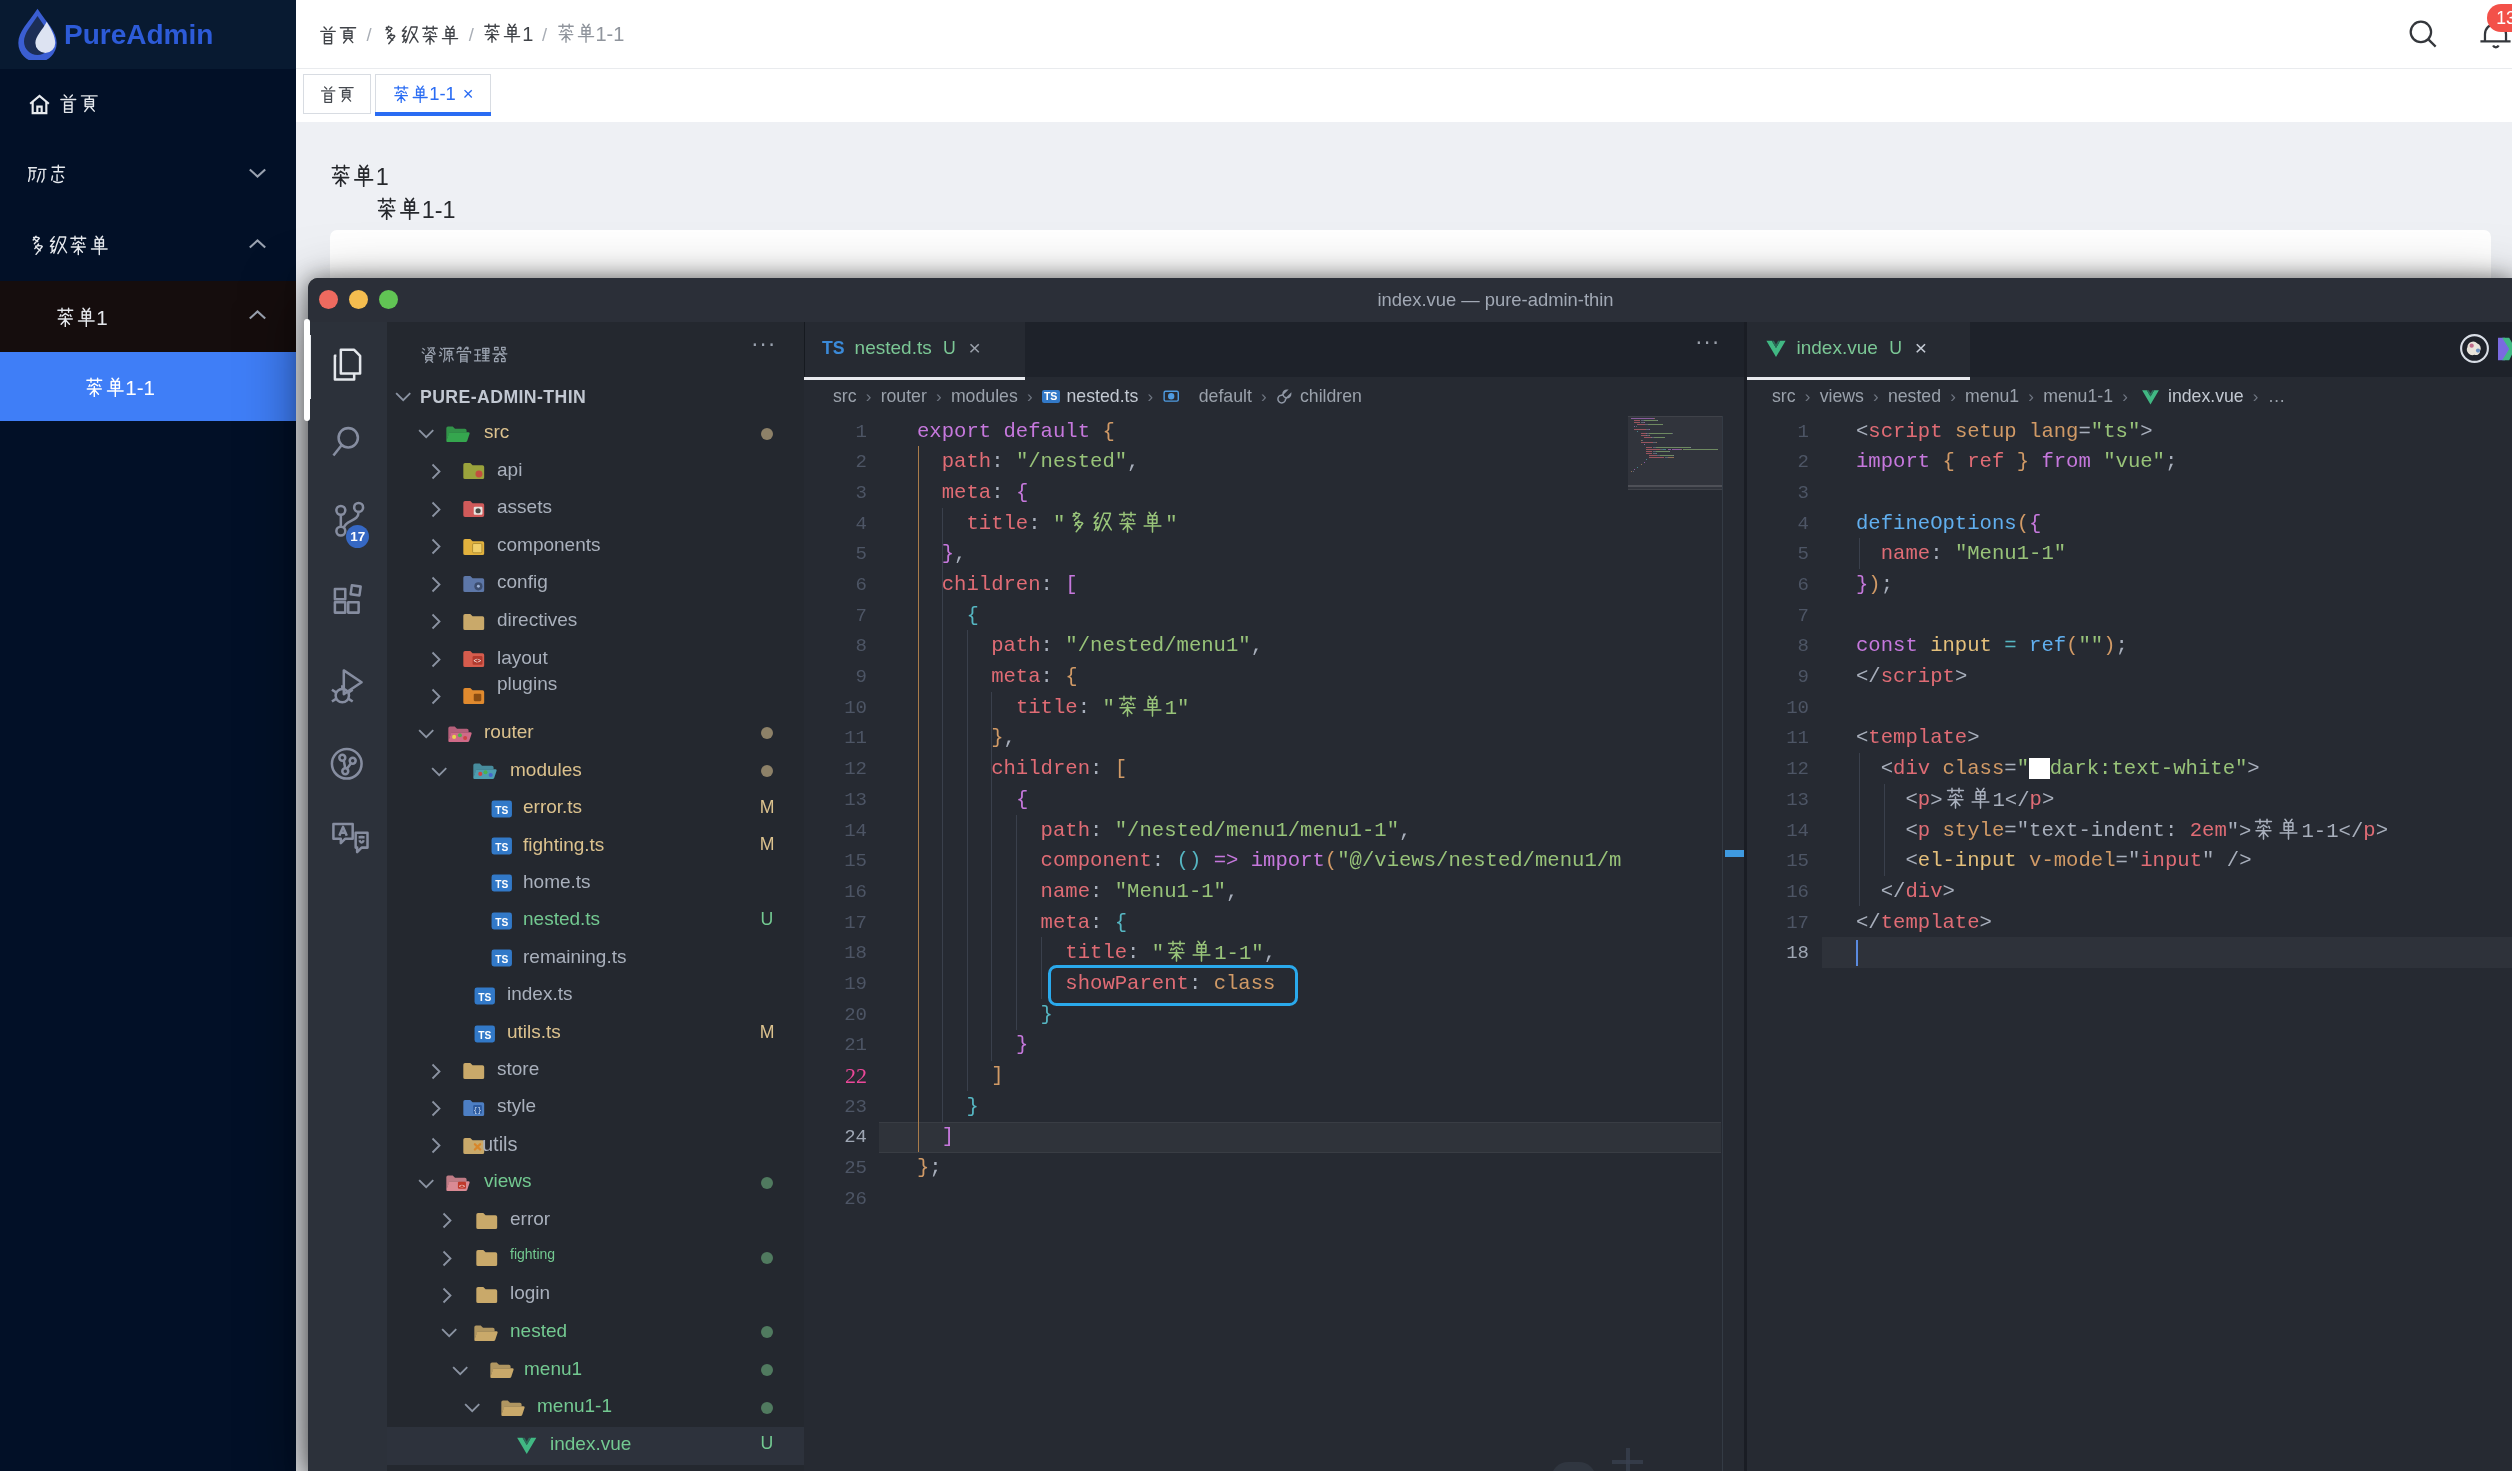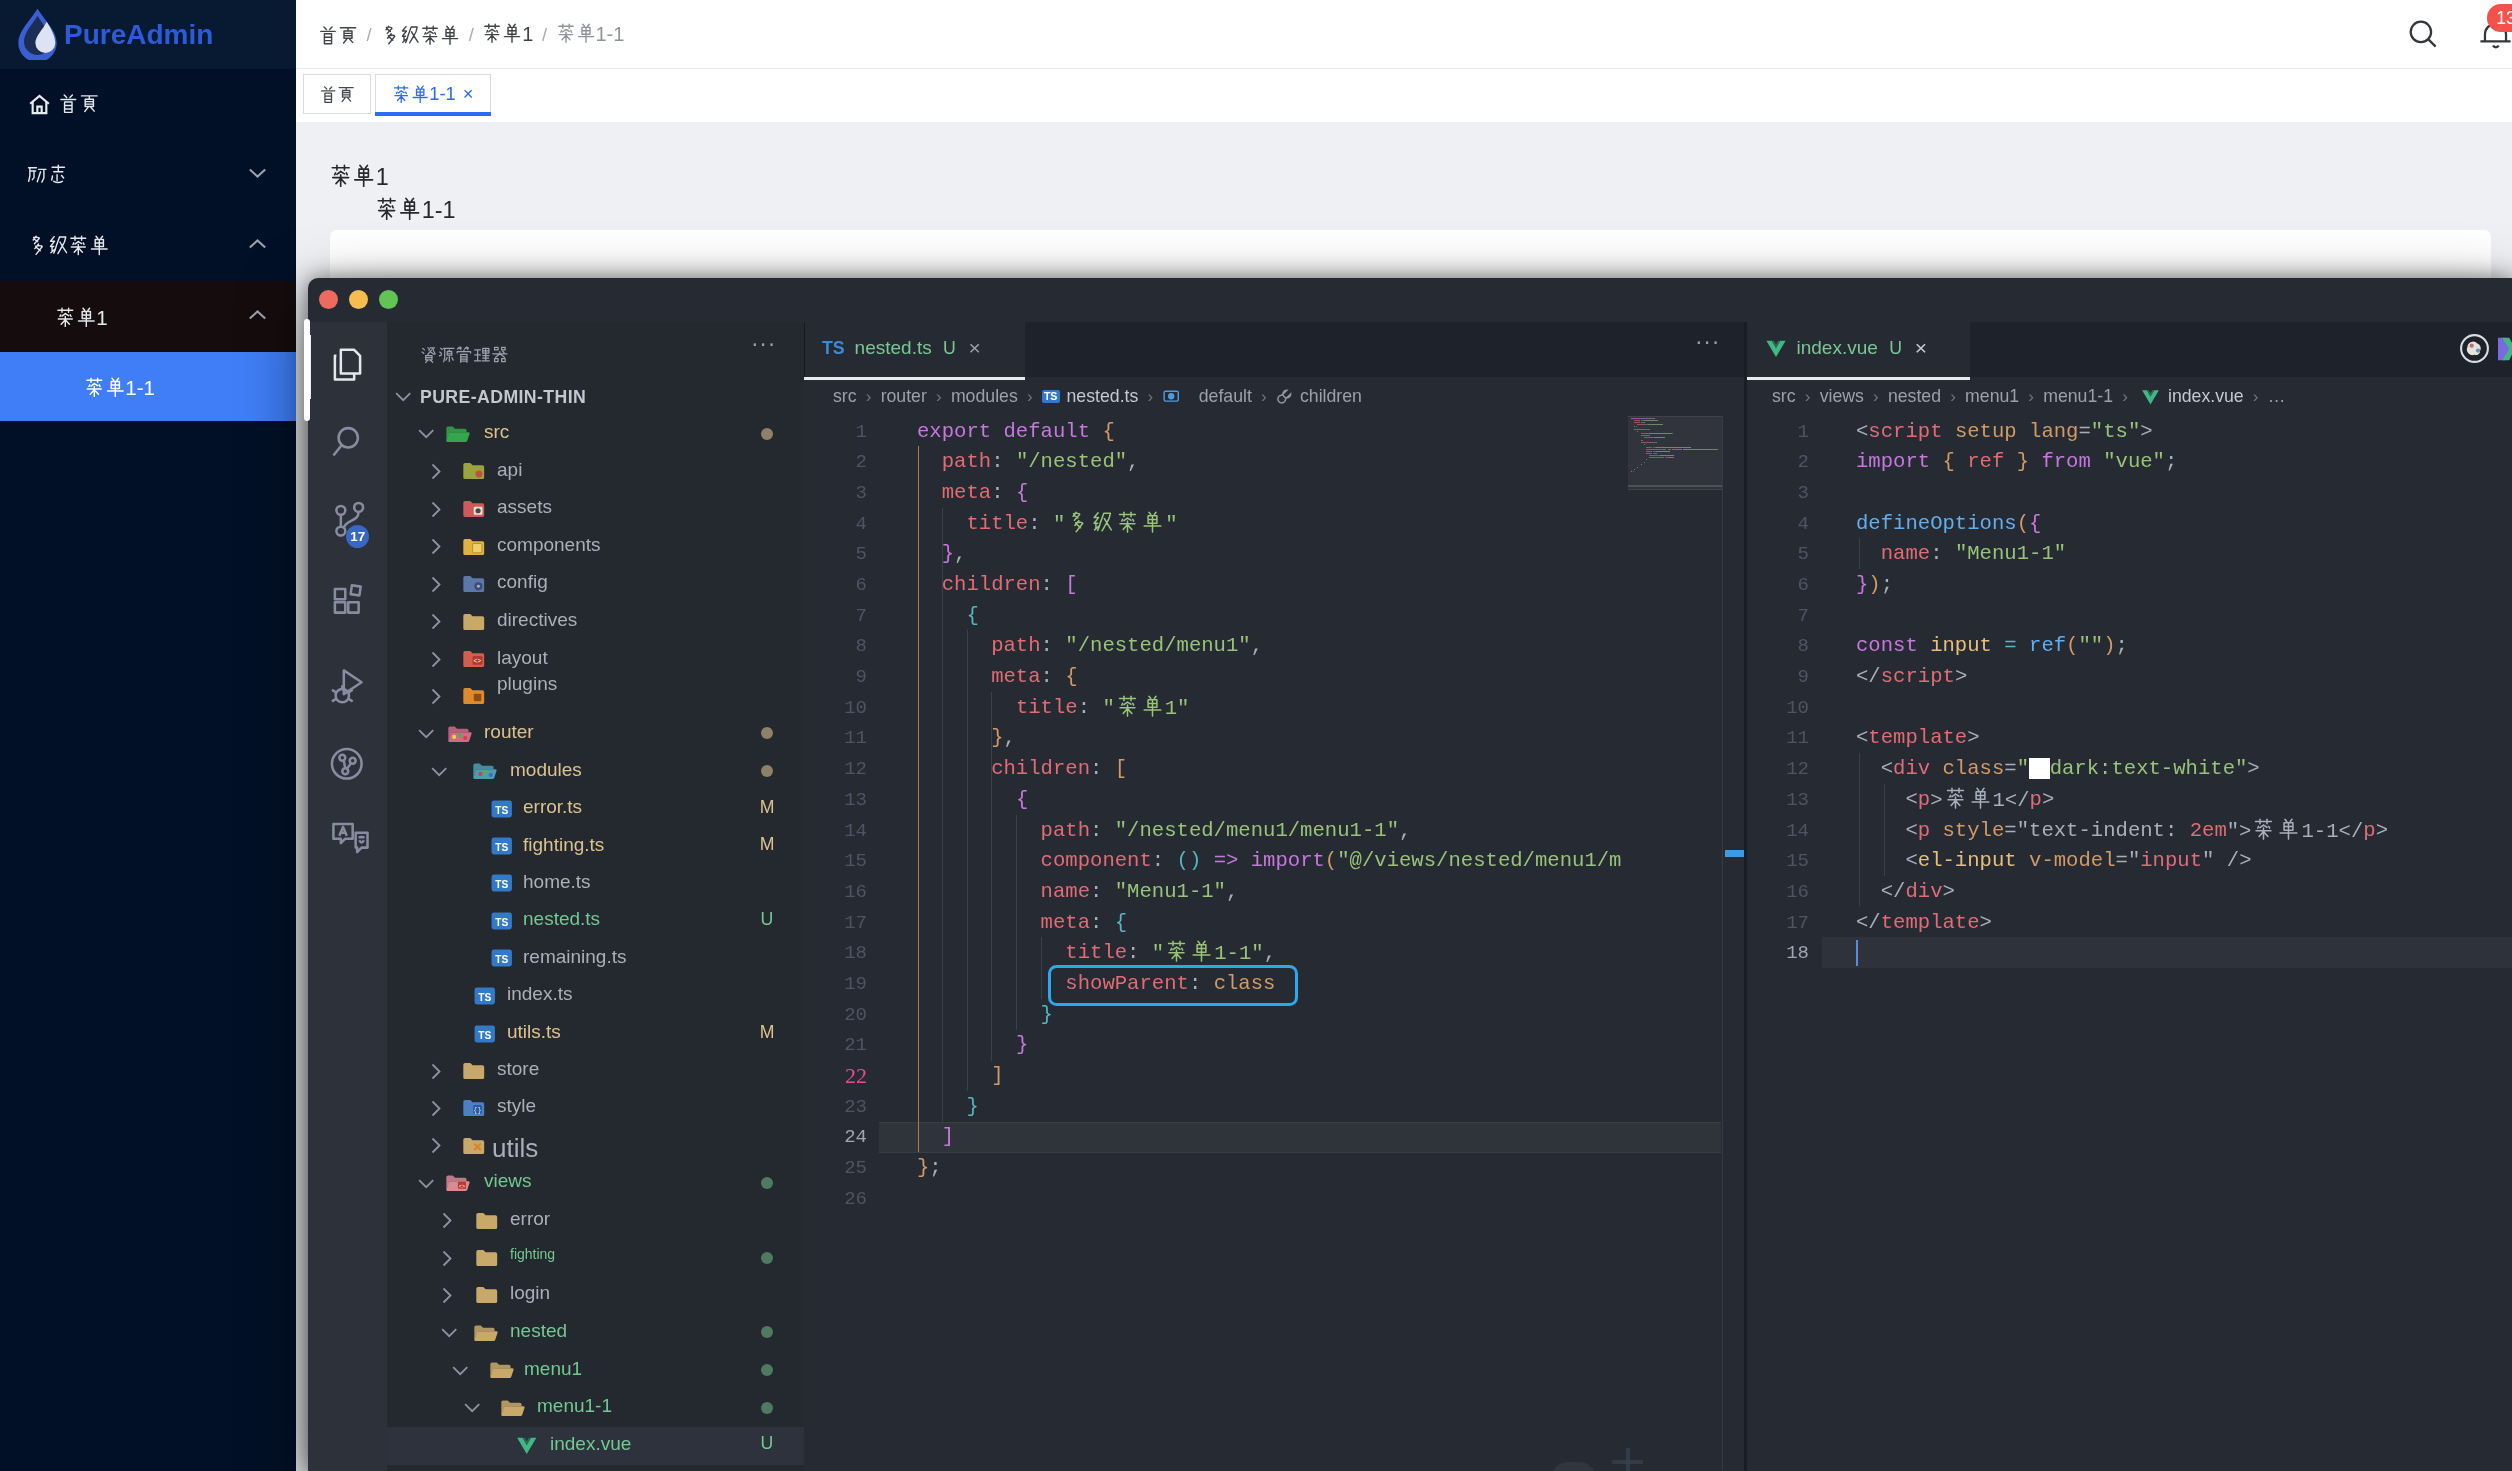--- a/index.html
+++ b/index.html
@@ -171,20 +171,23 @@
 <svg class="abs" style="left:247px;top:166px" width="21" height="14" viewBox="0 0 30 20" fill="none" stroke="#9aa2b0" stroke-width="3">
       <path d="M4 5 L15 15 L26 5"></path>
     </svg>
 <svg class="abs" style="left:247px;top:237px" width="21" height="14" viewBox="0 0 30 20" fill="none" stroke="#9aa2b0" stroke-width="3">
       <path d="M4 15 L15 5 L26 15"></path>
     </svg>
 <svg class="abs" style="left:247px;top:308px" width="21" height="14" viewBox="0 0 30 20" fill="none" stroke="#9aa2b0" stroke-width="3">
       <path d="M4 15 L15 5 L26 15"></path>
     </svg>
 <div class="abs" id="vsc" style="left:308px;top:278px;width:2205px;height:1194px;background:#262a32;border-radius:10px 0 0 0;box-shadow:0 21px 64px rgba(0,0,0,.6),0 0 21px rgba(0,0,0,.45);overflow:hidden">
+<div class="abs" style="left:0;top:0;width:100%;height:44px;background:#2b2f38;display:flex;align-items:center;justify-content:center;color:#a2a9b5;font-size:18.4px">
+        <span style="margin-left:170px">index.vue — pure-admin-thin</span>
+      </div>
 <div class="abs" style="left:11.3px;top:12px;width:19px;height:19px;border-radius:50%;background:#ee6a5f"></div>
 <div class="abs" style="left:41px;top:12px;width:19px;height:19px;border-radius:50%;background:#f5bd4f"></div>
 <div class="abs" style="left:71px;top:12px;width:19px;height:19px;border-radius:50%;background:#61c454"></div>
 <div class="abs" style="left:0;top:44px;width:79px;height:1150px;background:#2c313a"></div>
 <div class="abs" style="left:0;top:57px;width:2.8px;height:64px;background:#e7eaee"></div>
 <svg class="abs" style="left:18.4px;top:60px" width="43" height="43" viewBox="0 0 58 58" fill="none" stroke="#e4e7ec" stroke-width="3.4" stroke-linejoin="round">
         <path d="M20 16 H38 L46 24 V48 H20 Z"></path>
         <path d="M14 24 H12 V56 H38 V48"></path>
       </svg>
 <svg class="abs" style="left:18.4px;top:139px" width="43" height="43" viewBox="0 0 58 58" fill="none" stroke="#868da0" stroke-width="3.4" stroke-linejoin="round">
@@ -393,21 +396,21 @@
           <text x="28.5" y="27" font-size="12" fill="#cfe0f5" text-anchor="middle" font-family="Liberation Mono">{}</text>
         </svg></div>
 <div class="abs" style="left:189px;top:817px;font-size:19px;color:#a9b0bc;white-space:nowrap">style</div>
 <svg class="abs" style="left:121px;top:859px" width="14" height="17" viewBox="0 0 20 24" fill="none" stroke="#8b93a2" stroke-width="2.6">
         <path d="M5 2 L15 12 L5 22"></path>
       </svg>
 <div class="abs" style="left:153px;top:856px;width:25.5px;height:24px"><svg viewBox="0 0 44 40" style="width:100%;height:100%">
           <path d="M4 9 Q4 6 7 6 H16 L20 10 H37 Q40 10 40 13 V31 Q40 34 37 34 H7 Q4 34 4 31 Z" fill="#c9a96a"></path>
           <path d="M24 17 L33 26 M33 17 L24 26" stroke="#d8862a" stroke-width="4" stroke-linecap="round"></path>
         </svg></div>
-<div class="abs" style="left:184px;top:855px;font-size:26px;color:#a9b0bc;white-space:nowrap">utils</div>
+<div class="abs" style="left:174px;top:855px;font-size:20px;color:#a9b0bc;white-space:nowrap">utils</div>
 <svg class="abs" style="left:109px;top:900px" width="18.4" height="11.3" viewBox="0 0 26 16" fill="none" stroke="#8b93a2" stroke-width="2.6">
         <path d="M3 3 L13 13 L23 3"></path>
       </svg>
 <div class="abs" style="left:136px;top:893px;width:25.5px;height:24px"><svg viewBox="0 0 44 40" style="width:100%;height:100%">
           <path d="M4 10 Q4 7 7 7 H15 L19 11 H36 Q39 11 39 14 V17 H10 L4 32 Z" fill="#d98a94" opacity="0.85"></path>
           <path d="M10 17 H42 Q45 17 44 20 L40 32 Q39.5 34 37 34 H6 Q3.5 34 4.2 31 L8.5 19 Q9 17 10 17 Z" fill="#d98a94"></path>
           <rect x="24" y="18" width="14" height="12" rx="2" fill="#c0392b"></rect>
           <text x="31" y="28" font-size="9" fill="#fff" text-anchor="middle" font-family="Liberation Mono">&lt;&gt;</text>
         </svg></div>
 <div class="abs" style="left:176px;top:892px;font-size:19px;color:#73c991;white-space:nowrap">views</div>

